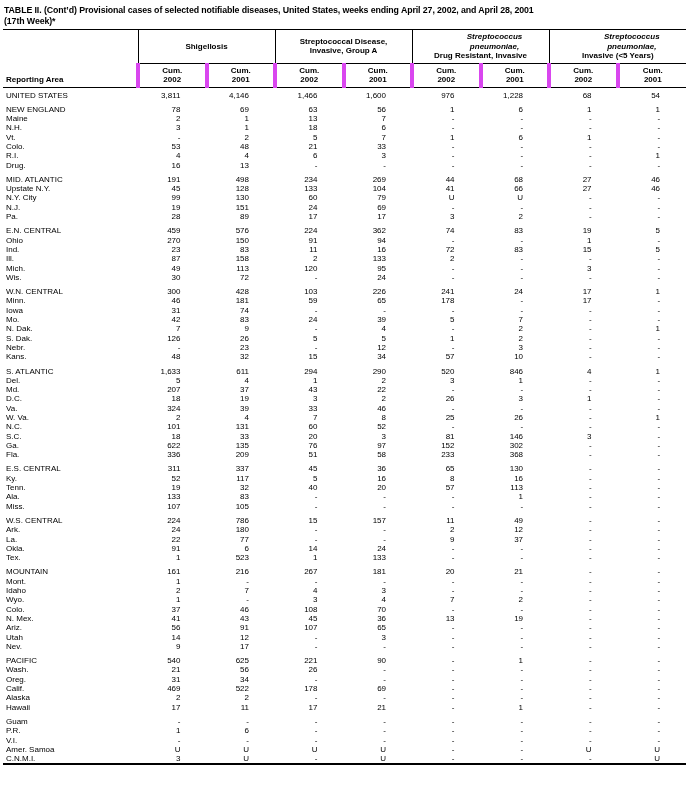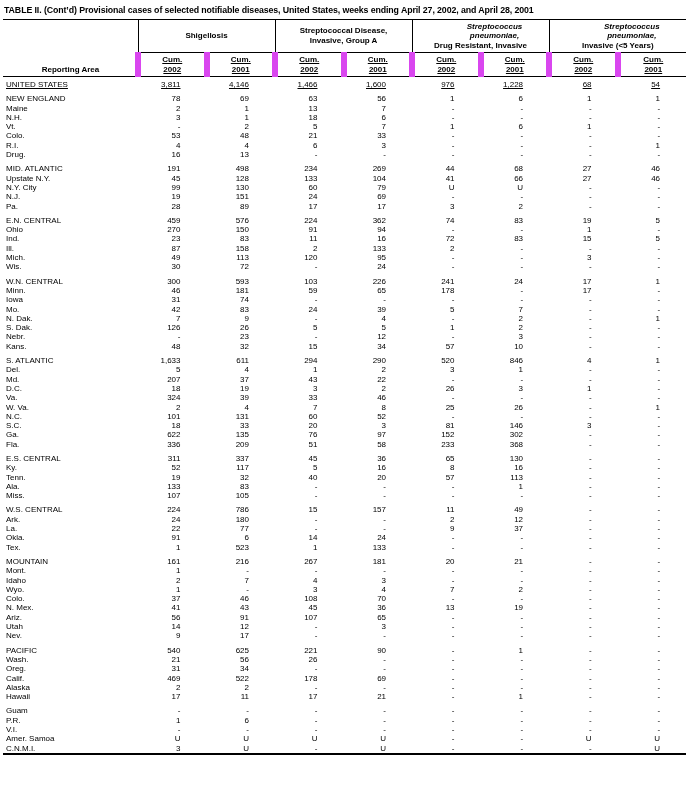--- a/index.html
+++ b/index.html
@@ -25,50 +25,51 @@
     border-bottom: 2px solid #000;
   }
   col.c-area { width: 135px; }
   col.c-num { width: 68.5px; }
 
   thead th {
     font-size: 8px; font-weight: bold; line-height: 9.5px;
     padding: 2px 1px; text-align: center; vertical-align: middle;
   }
   th.grp { border-left: 1px solid #000; border-bottom: 1px solid #000; height: 23px; }
-  th.sub { border-left: 6px solid #d946ef; border-bottom: 1px solid #000; height: 23px; text-decoration: underline; }
+  th.sub { border-left: 4px solid #d946ef; border-bottom: 1px solid #000; height: 23px; }
   th.area-head {
-    text-align: center; vertical-align: bottom;
+    text-align: left; vertical-align: bottom;
     padding: 0 0 2px 3px; border-bottom: 1px solid #000;
   }
   .it { font-style: italic; margin-left: 28px; }
 
   tbody td {
     font-size: 8px; line-height: 9.3px; height: 9.3px;
     padding: 0; white-space: nowrap; overflow: hidden;
   }
   td.area { text-align: left; padding-left: 3px; }
   td.num  { text-align: right; padding-right: 26px; }
   tr.gap td { padding-top: 5px; }
-  tr.first td { padding-top: 3px; text-decoration: underline; }
+  tr.first td { padding-top: 3px; }
 
   .footnotes {
     padding: 3px 4px 0 4px;
     font-size: 14px; line-height: 10px; margin-top: 40px;
   }
   .legend span { margin-right: 30px; }
   .legend span:last-child { margin-right: 0; }
 </style>
 </head>
 <body>
 
 <div class="page">
 
   <div class="title">
     <div>TABLE II. (Cont’d) Provisional cases of selected notifiable diseases, United States, weeks ending April 27, 2002, and April 28, 2001</div>
+    <div>(17th Week)*</div>
   </div>
 
   <table class="mmwr">
     <colgroup>
       <col class="c-area">
       <col class="c-num">
         <col class="c-num">
       <col class="c-num">
         <col class="c-num">
       <col class="c-num">
@@ -337,21 +338,21 @@
           <td class="num">-</td>
           <td class="num">24</td>
           <td class="num">-</td>
           <td class="num">-</td>
           <td class="num">-</td>
           <td class="num">-</td>
         </tr>
         <tr class="gap">
           <td class="area">W.N. CENTRAL</td>
           <td class="num">300</td>
-          <td class="num">593</td>
+          <td class="num">428</td>
           <td class="num">103</td>
           <td class="num">226</td>
           <td class="num">241</td>
           <td class="num">24</td>
           <td class="num">17</td>
           <td class="num">1</td>
         </tr>
         <tr>
           <td class="area">Minn.</td>
           <td class="num">46</td>

